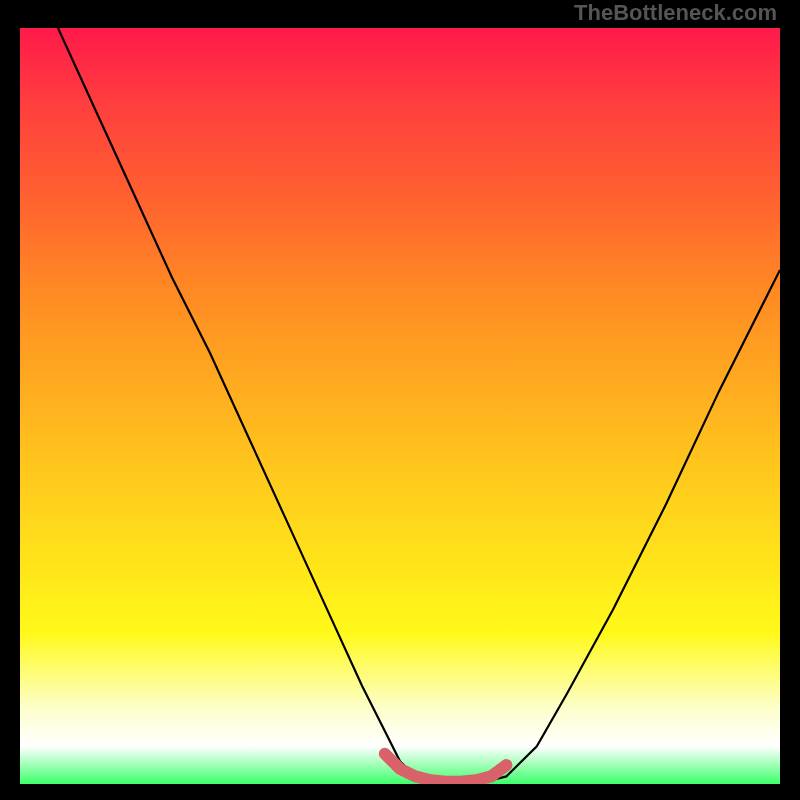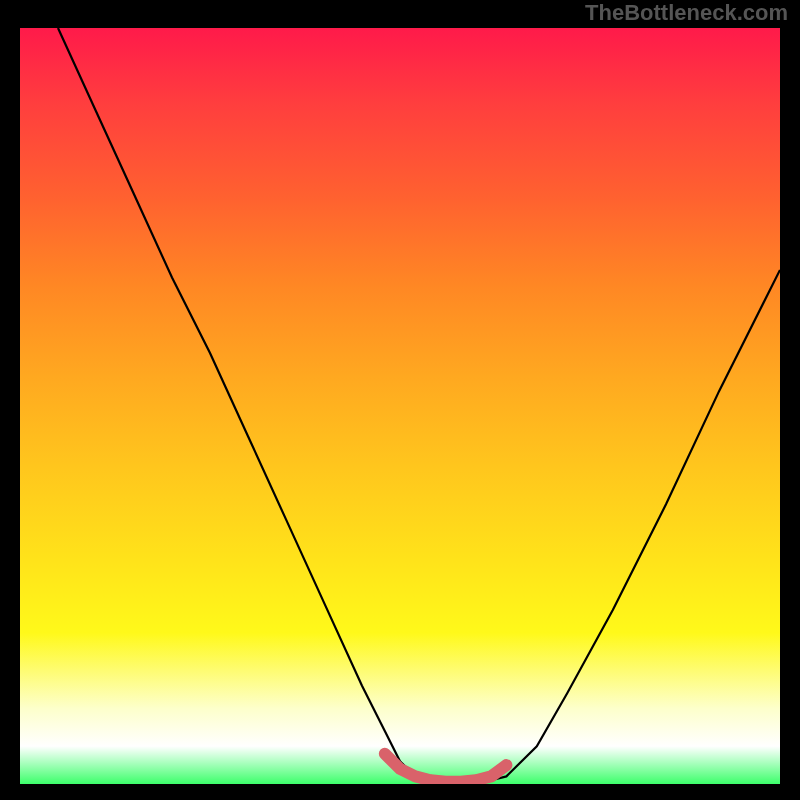--- a/index.html
+++ b/index.html
@@ -7,21 +7,21 @@
     padding: 0;
     width: 800px;
     height: 800px;
     background: #000;
     position: relative;
     font-family: Arial, sans-serif;
   }
   .watermark {
     position: absolute;
     top: 0px;
-    right: 12px;
+    right: 23px;
     color: #555;
     font-size: 22px;
     font-weight: bold;
     z-index: 10;
   }
   .plot-area {
     position: absolute;
     left: 20px;
     top: 28px;
     width: 760px;

